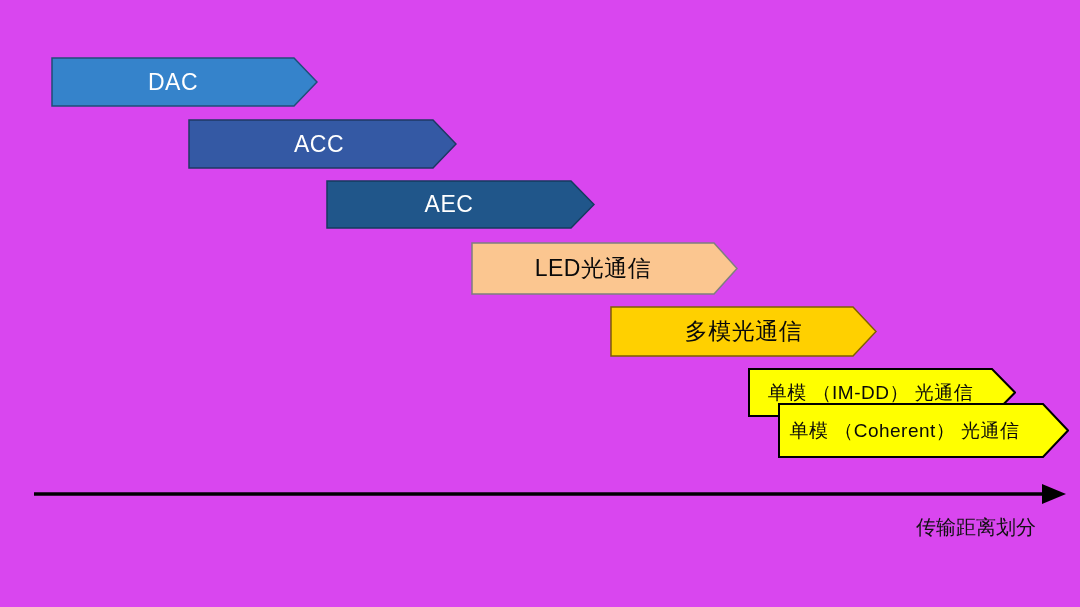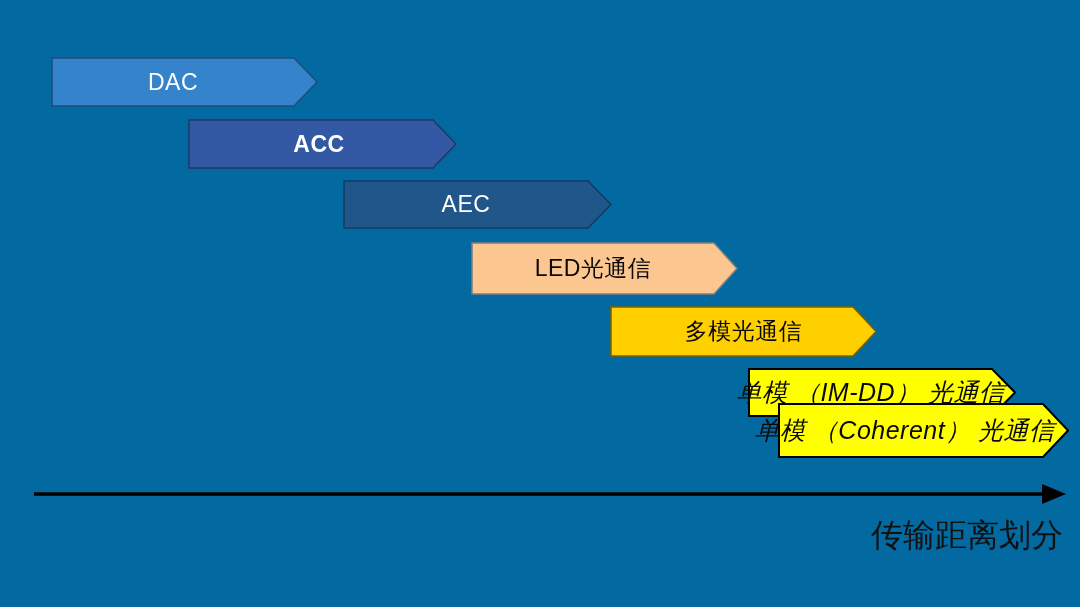--- a/index.html
+++ b/index.html
@@ -1,72 +1,71 @@
 <!DOCTYPE html>
 <html><head>
 <meta charset="utf-8">
 <style>
   html, body { margin: 0; padding: 0; background: #ffffff; }
   #canvas {
     position: relative;
     width: 1080px;
     height: 607px;
-    background: #0369a1;
+    background: #d946ef;
     overflow: hidden;
     font-family: "Liberation Sans", "DejaVu Sans", sans-serif;
   }
   .arrow { position: absolute; }
   .arrow svg { position: absolute; left: 0; top: 0; width: 100%; height: 100%; display: block; }
   .arrow .label {
     position: absolute;
     left: 0; top: 0; bottom: 0;
     display: flex;
     align-items: center;
     justify-content: center;
     white-space: nowrap;
     letter-spacing: 0.5px;
     line-height: 1;
   }
   .label.light { color: #ffffff; }
   .label.dark  { color: #0a0a0a; text-align: center; }
   .fs23 { font-size: 23px; }
-  .fs21 { font-size: 25px; font-style: italic; }
+  .fs21 { font-size: 19px; }
   #axis { position: absolute; left: 28px; top: 478px; width: 1045px; height: 32px; }
   #axis svg { width: 100%; height: 100%; display: block; }
   #axis-label {
     position: absolute;
     left: 856px; top: 514px;
     width: 180px;
     text-align: right;
-    font-size: 32px;
+    font-size: 20px;
     color: #111111;
     white-space: nowrap;
-    margin-left: 15px;
   }
 </style>
 </head>
 <body>
 
 <div id="canvas">
 
   <div class="arrow" style="left:51px; top:57px; width:267px; height:50px;">
     <svg viewBox="0 0 267 50" preserveAspectRatio="none">
       <polygon points="1,1 243,1 266,25 243,49 1,49" stroke-width="1.5" fill="#3583CB" stroke="#1F4E79"></polygon>
     </svg>
     <span class="label light fs23" style="right:23px;">DAC</span>
   </div>
 
   <div class="arrow" style="left:188px; top:119px; width:269px; height:50px;">
     <svg viewBox="0 0 269 50" preserveAspectRatio="none">
       <polygon points="1,1 245,1 268,25 245,49 1,49" stroke-width="1.5" fill="#3459A4" stroke="#1F3864"></polygon>
     </svg>
-    <span class="label light fs23" style="right:7px;font-weight:bold;">ACC</span>
+    <span class="label light fs23" style="right:7px;">ACC</span>
   </div>
 
-  <div class="arrow" style="left:326px; top:180px; width:269px; height:49px;margin-left:17px;">
+  <div class="arrow" style="left:326px; top:180px; width:269px; height:49px;">
     <svg viewBox="0 0 269 49" preserveAspectRatio="none">
       <polygon points="1,1 245,1 268,24.5 245,48 1,48" stroke-width="1.5" fill="#20568A" stroke="#153B5F"></polygon>
     </svg>
     <span class="label light fs23" style="right:23px;">AEC</span>
   </div>
 
   <div class="arrow" style="left:471px; top:242px; width:267px; height:53px;">
     <svg viewBox="0 0 267 53" preserveAspectRatio="none">
       <polygon points="1,1 243,1 266,26.5 243,52 1,52" stroke-width="1.5" fill="#FBC690" stroke="#7F7F7F"></polygon>
     </svg>

